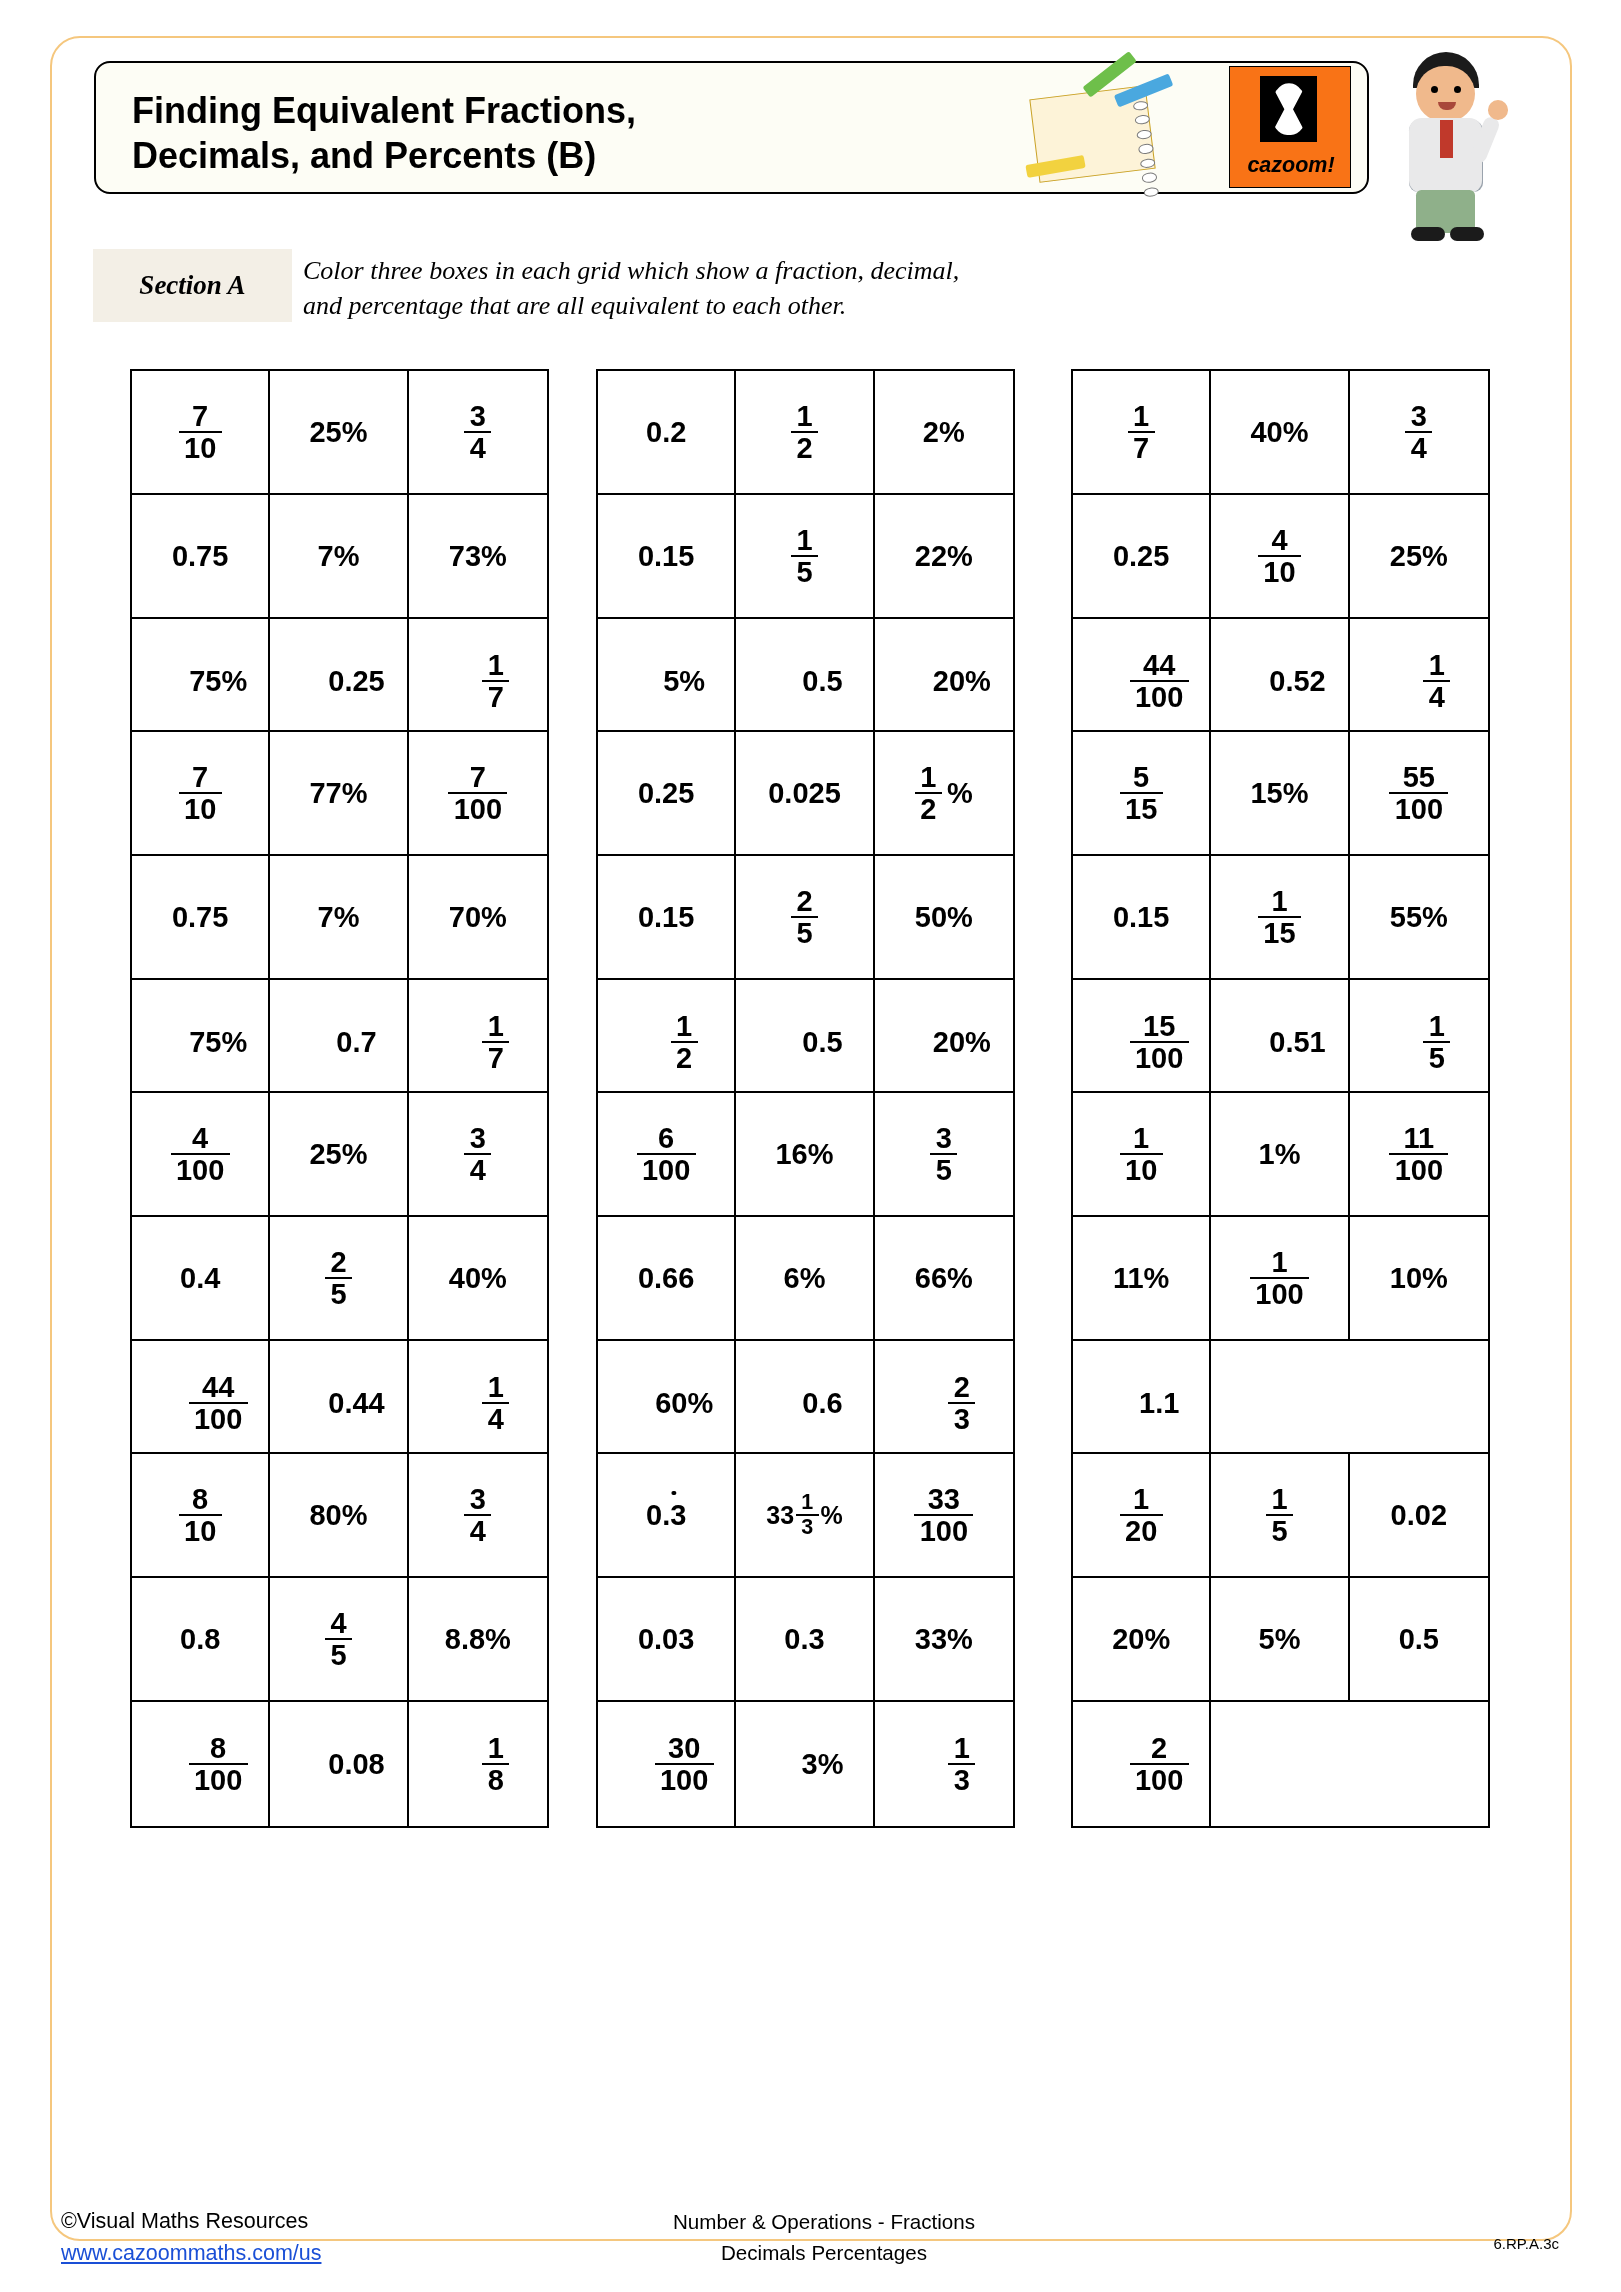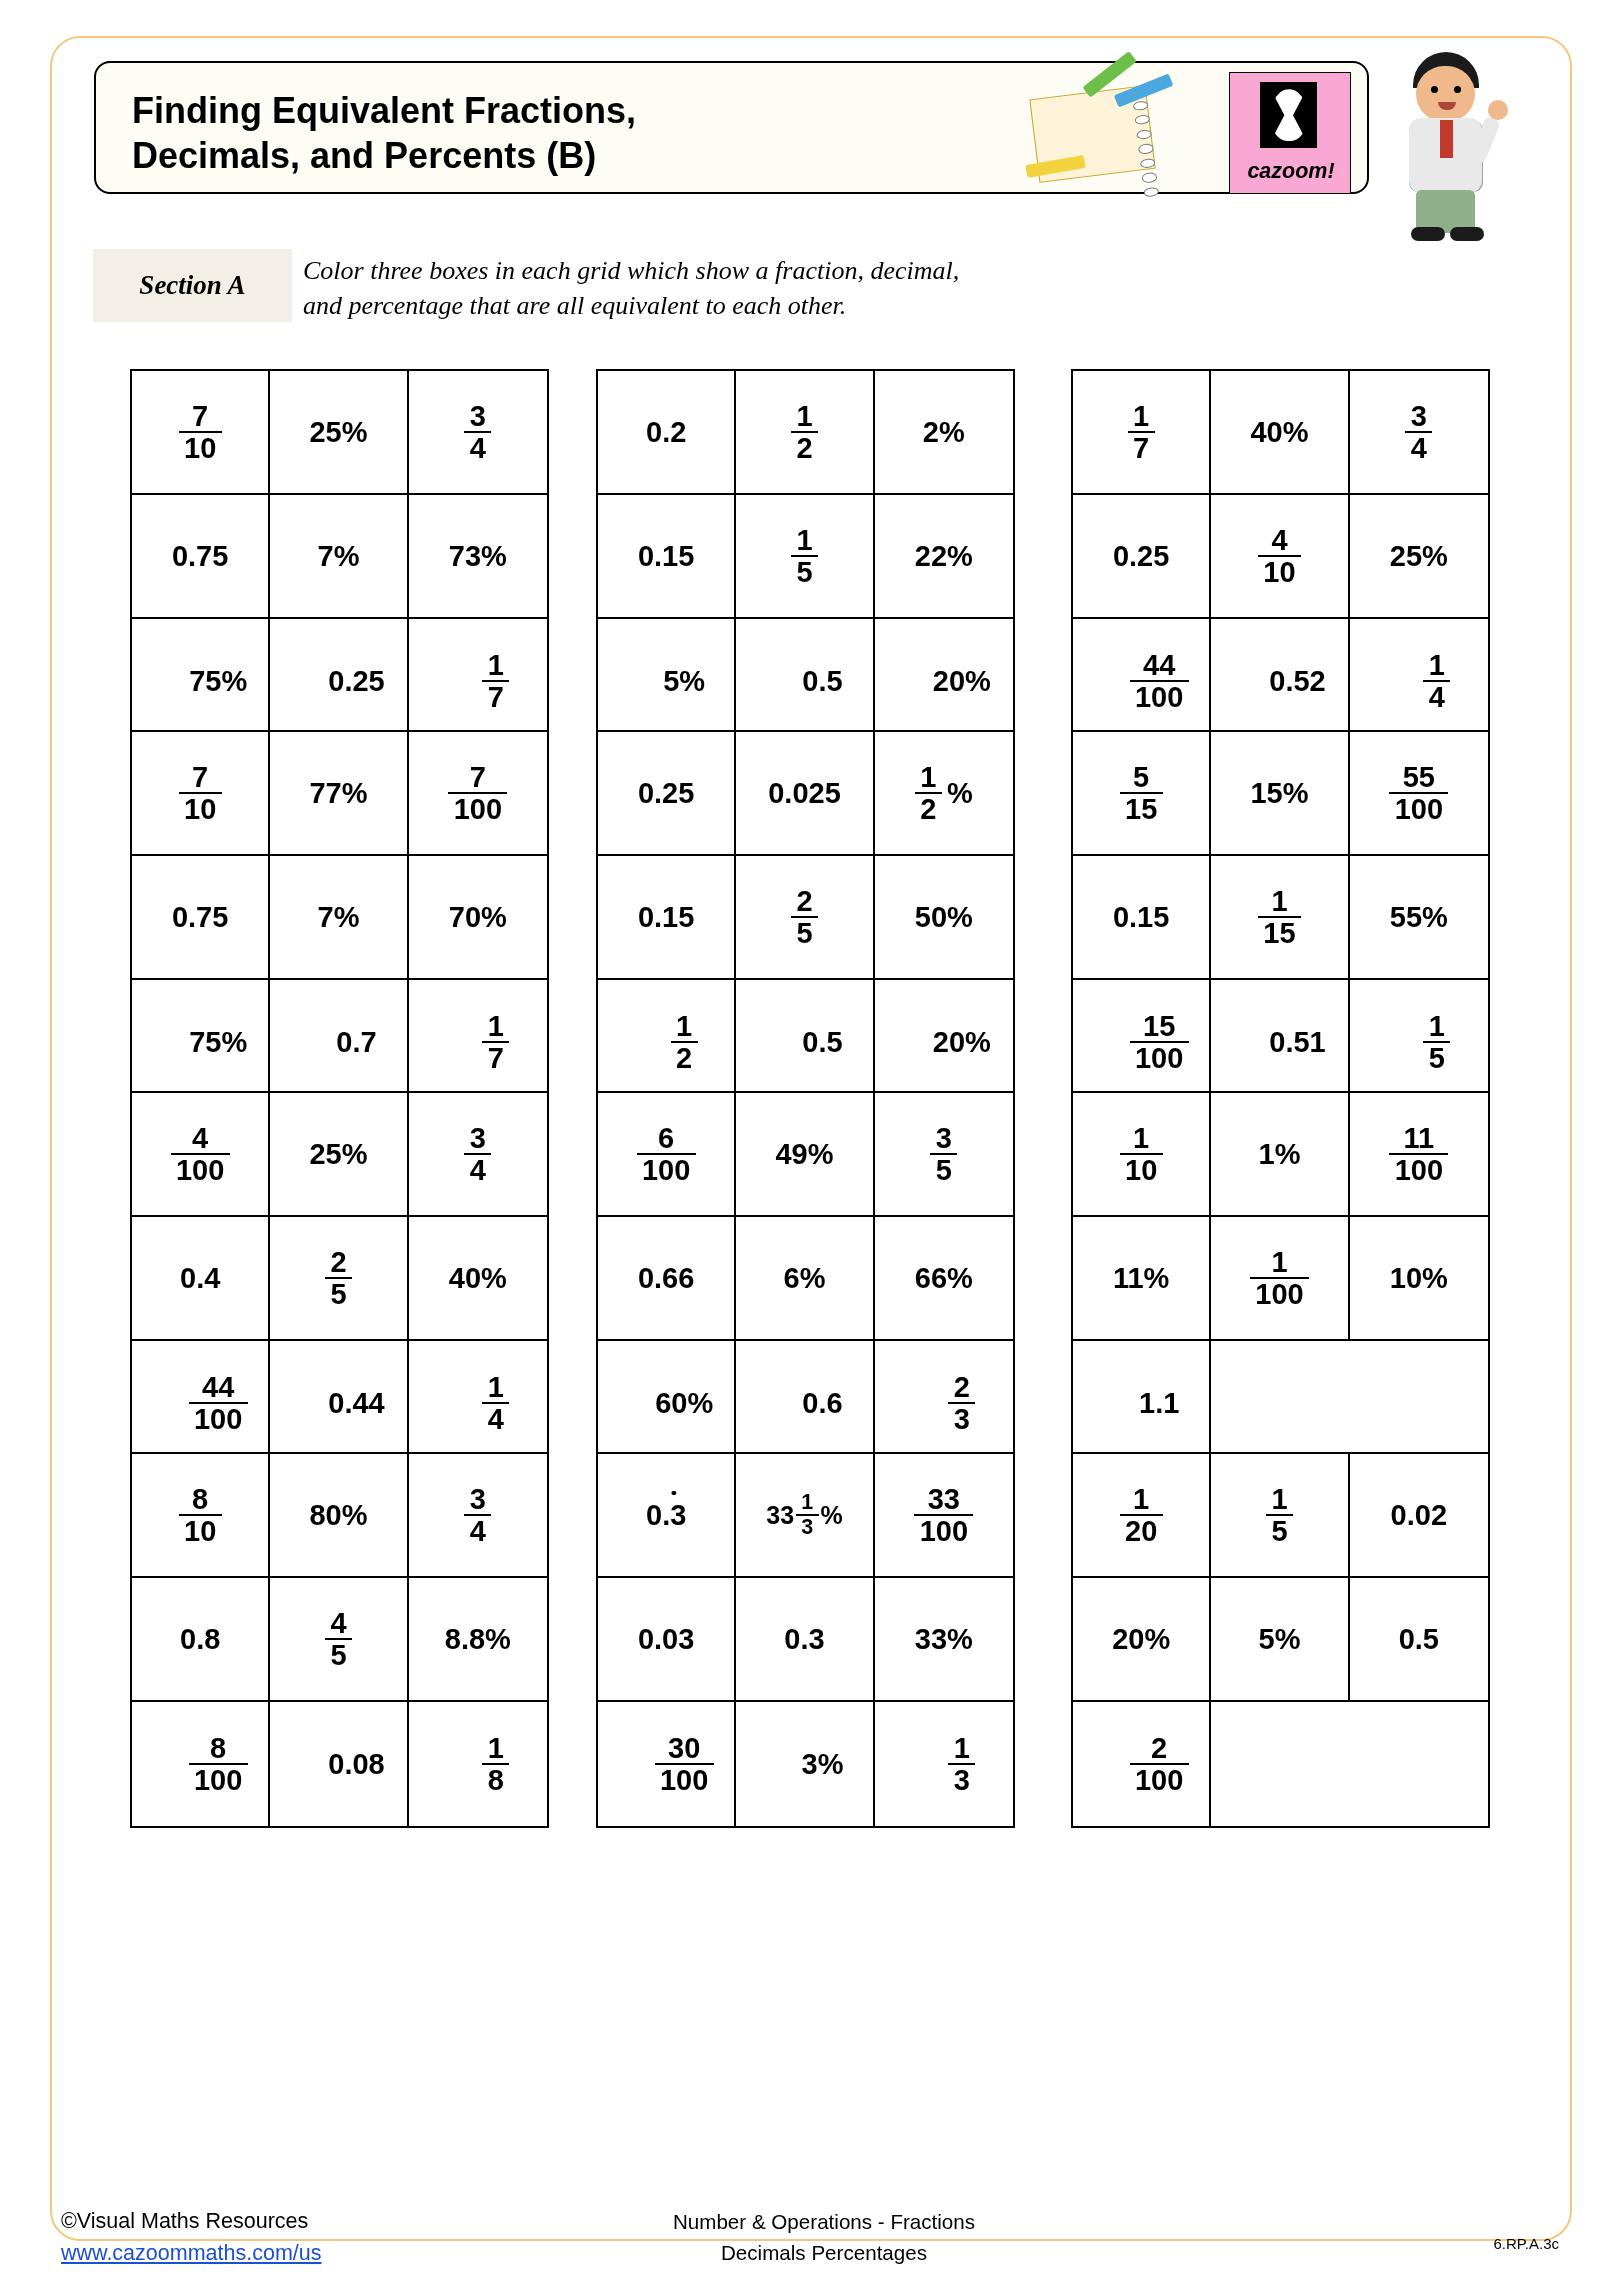--- a/index.html
+++ b/index.html
@@ -94,24 +94,24 @@
     border-radius: 2.7px;
   }
   .crayon.green { background: #6ebf4a; left: 59px; top: 14.3px; transform: rotate(-38deg); }
   .crayon.blue  { background: #4aa8df; left: 93px; top: 30px; transform: rotate(-22deg); }
   .crayon.yellow{ background: #f2d23f; left: 5.4px;  top: 106px; transform: rotate(-10deg); }
 
   
   .logo-box {
     position: absolute;
     left: 1229px;
-    top: 72px;
+    top: 66px;
     width: 122px;
     height: 122px;
-    background: #f9a8d4;
+    background: #f97316;
     border: 1.8px solid #000;
     box-sizing: border-box;
   }
   .logo-mark {
     position: absolute;
     left: 30px; top: 9px;
     width: 57px; height: 66px;
     background: #000;
   }
   .logo-mark::before {
@@ -691,21 +691,21 @@
         <div class="grid c1">
           <div class="cell">
             <span style="display: inline-flex; align-items: center;">
               <span class="frac">
                 <span class="num">6</span>
                 <span class="den">100</span>
               </span>
             </span>
           </div>
           <div class="cell">
-            <span>49%</span>
+            <span>16%</span>
           </div>
           <div class="cell">
             <span style="display: inline-flex; align-items: center;">
               <span class="frac">
                 <span class="num">3</span>
                 <span class="den">5</span>
               </span>
             </span>
           </div>
           <div class="cell">

